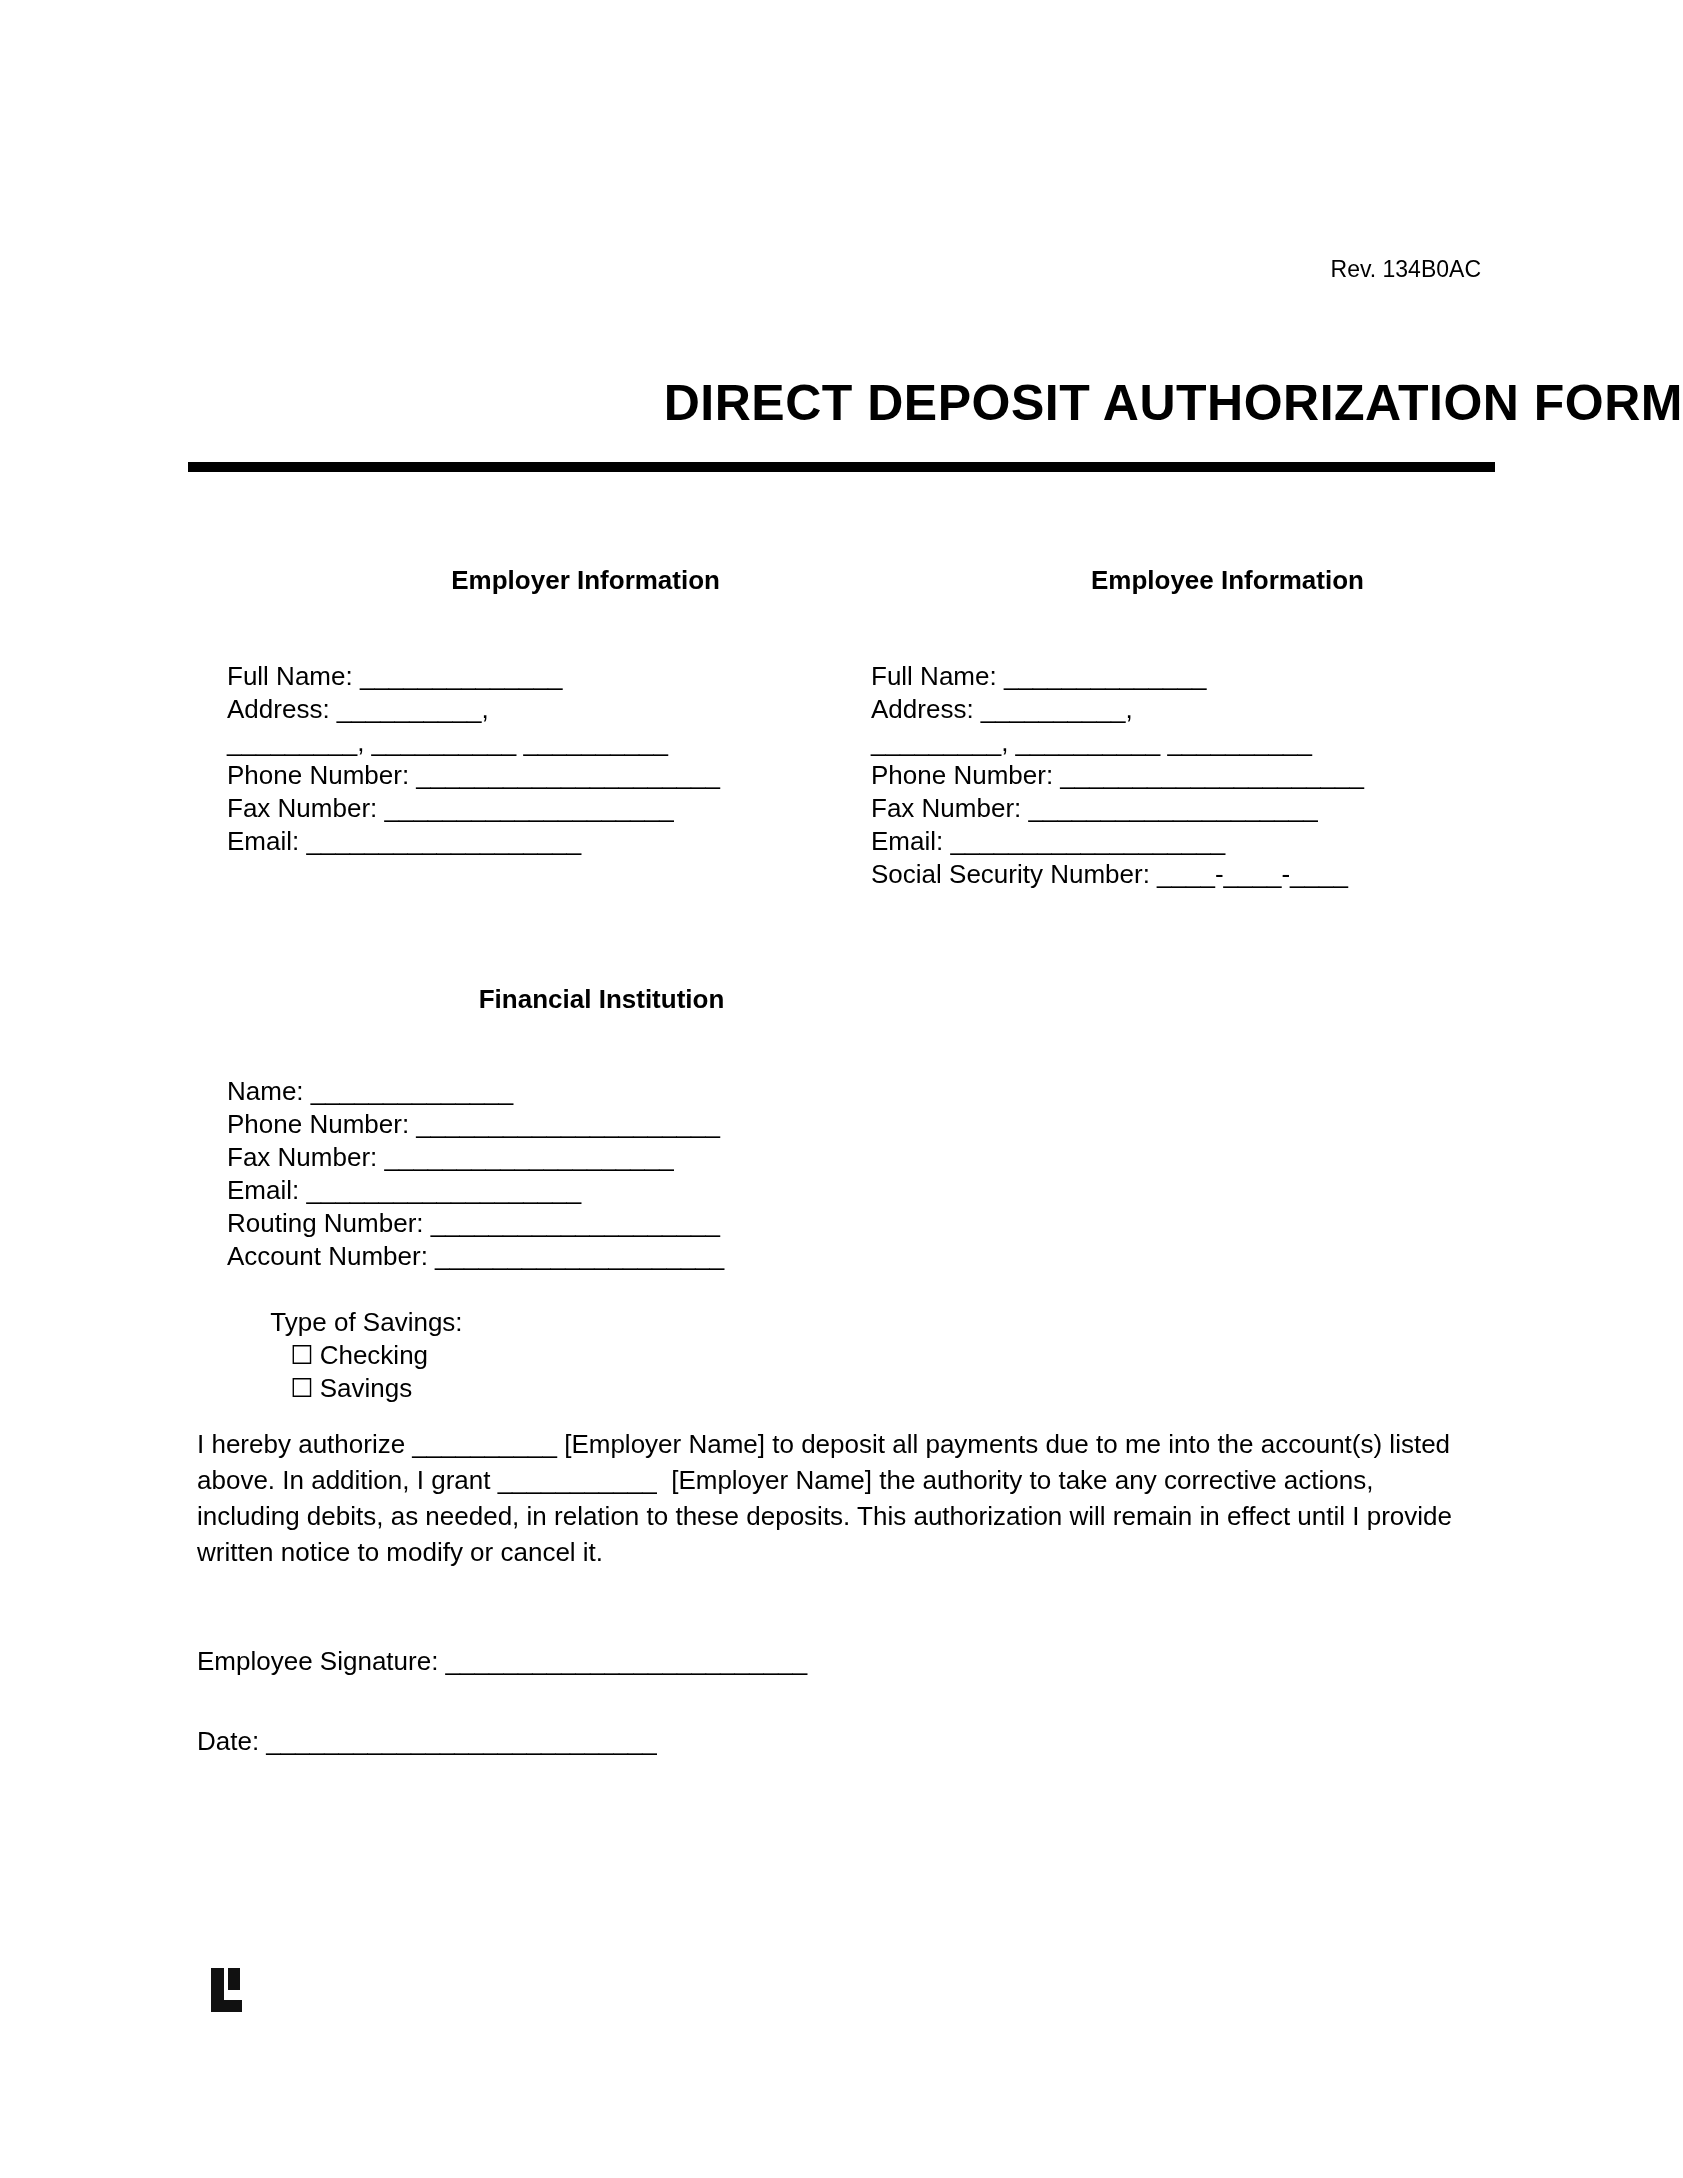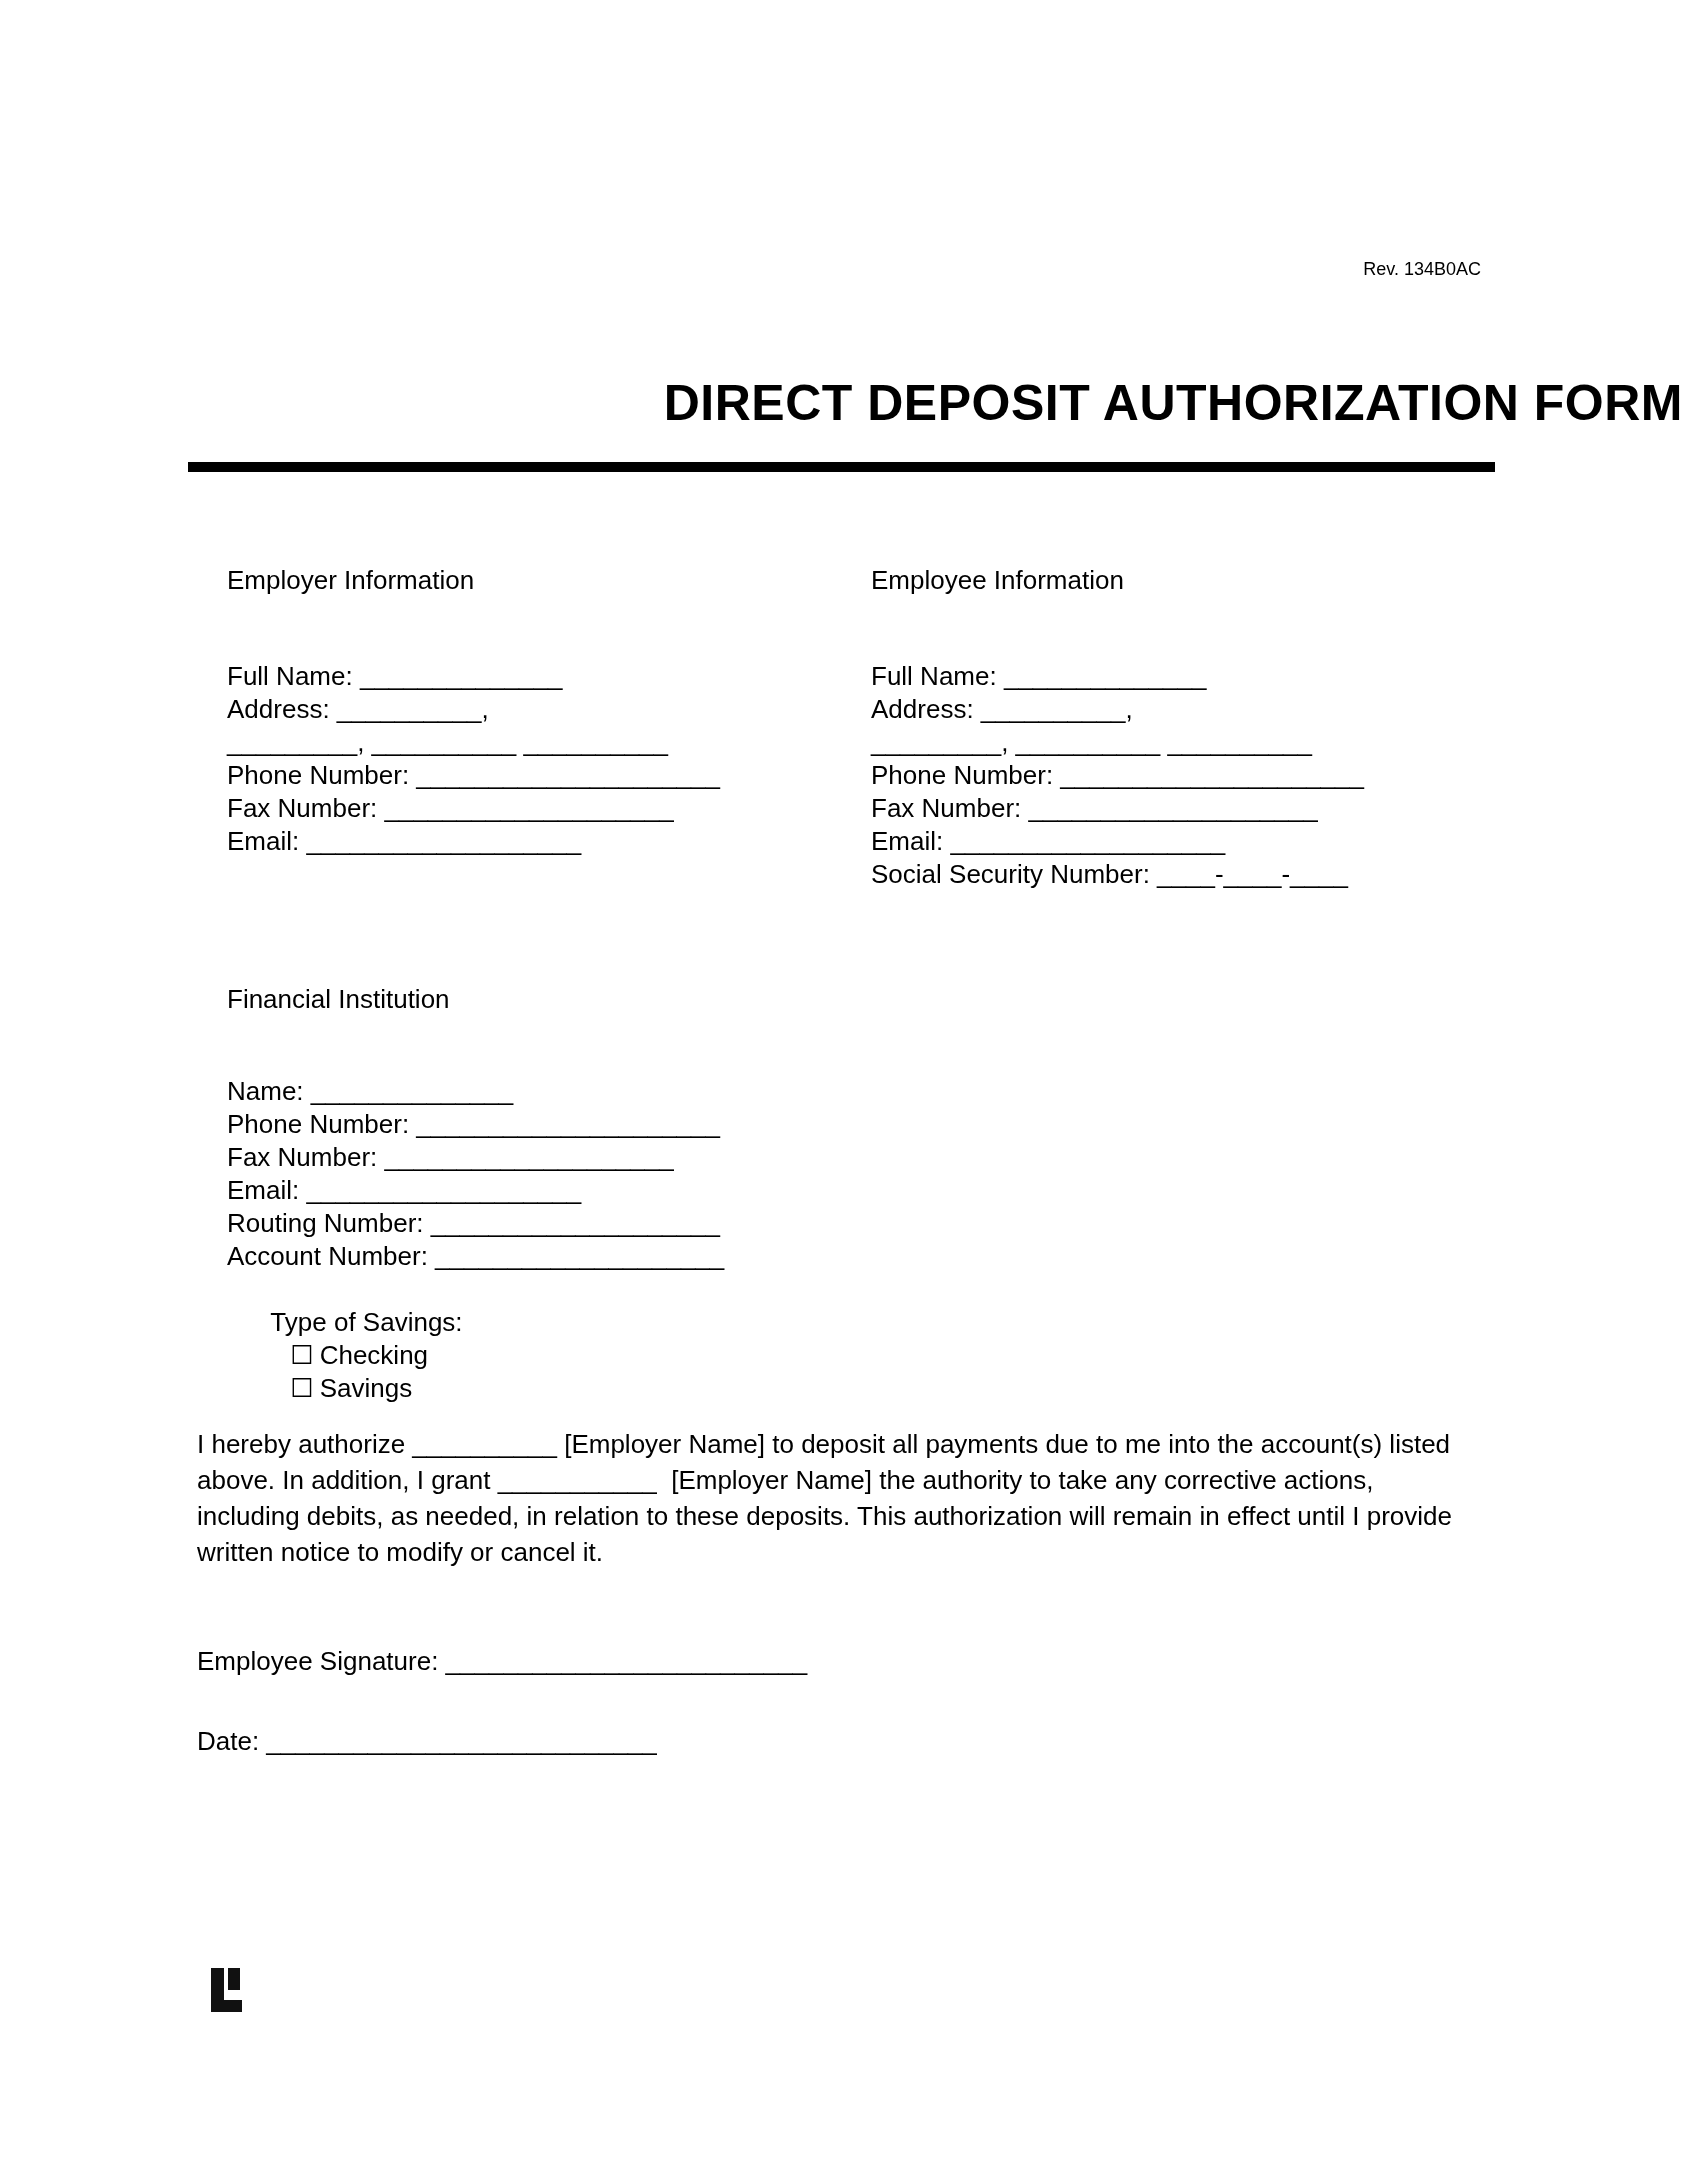--- a/index.html
+++ b/index.html
@@ -15,21 +15,21 @@
     color: #000000;
     font-family: "Liberation Sans", sans-serif;
     font-size: 26px;
     line-height: 33px;
     overflow: hidden;
   }
   .rev {
     position: absolute;
     top: 255px;
     right: 202px;
-    font-size: 18px;
+    font-size: 23px;
     line-height: 28px;
   }
   .title {
     position: absolute;
     top: 376px;
     left: 0;
     width: 100%;
     margin: 0;
     text-align: right;
     font-size: 50px;
@@ -47,22 +47,23 @@
   }
   .col {
     position: absolute;
     top: 564px;
   }
   .col-employer { left: 227px; }
   .col-employee { left: 871px; }
   .section-heading {
     margin: 0 0 63px 0;
     font-size: 26px;
-    font-weight: 400;
+    font-weight: 700;
     line-height: 33px;
+    text-align: right;
   }
   .financial {
     position: absolute;
     left: 227px;
     top: 983px;
   }
   .financial .section-heading { margin-bottom: 59px; }
   .line { white-space: pre-wrap; }
   .account-type { margin-top: 0px; }
   .checkbox-group { margin-left: 20px; }

